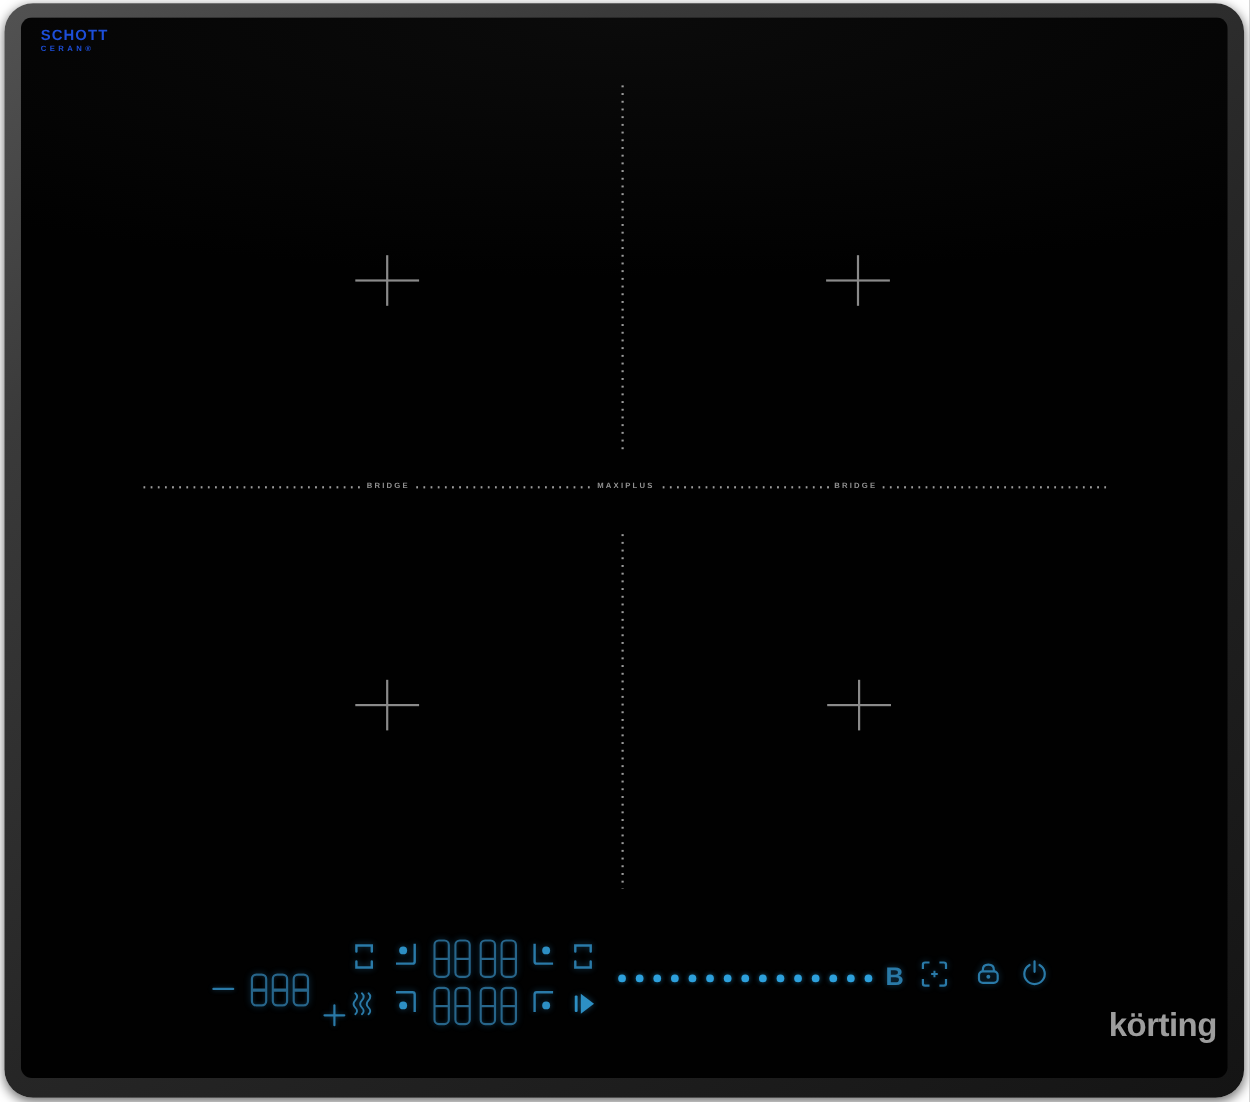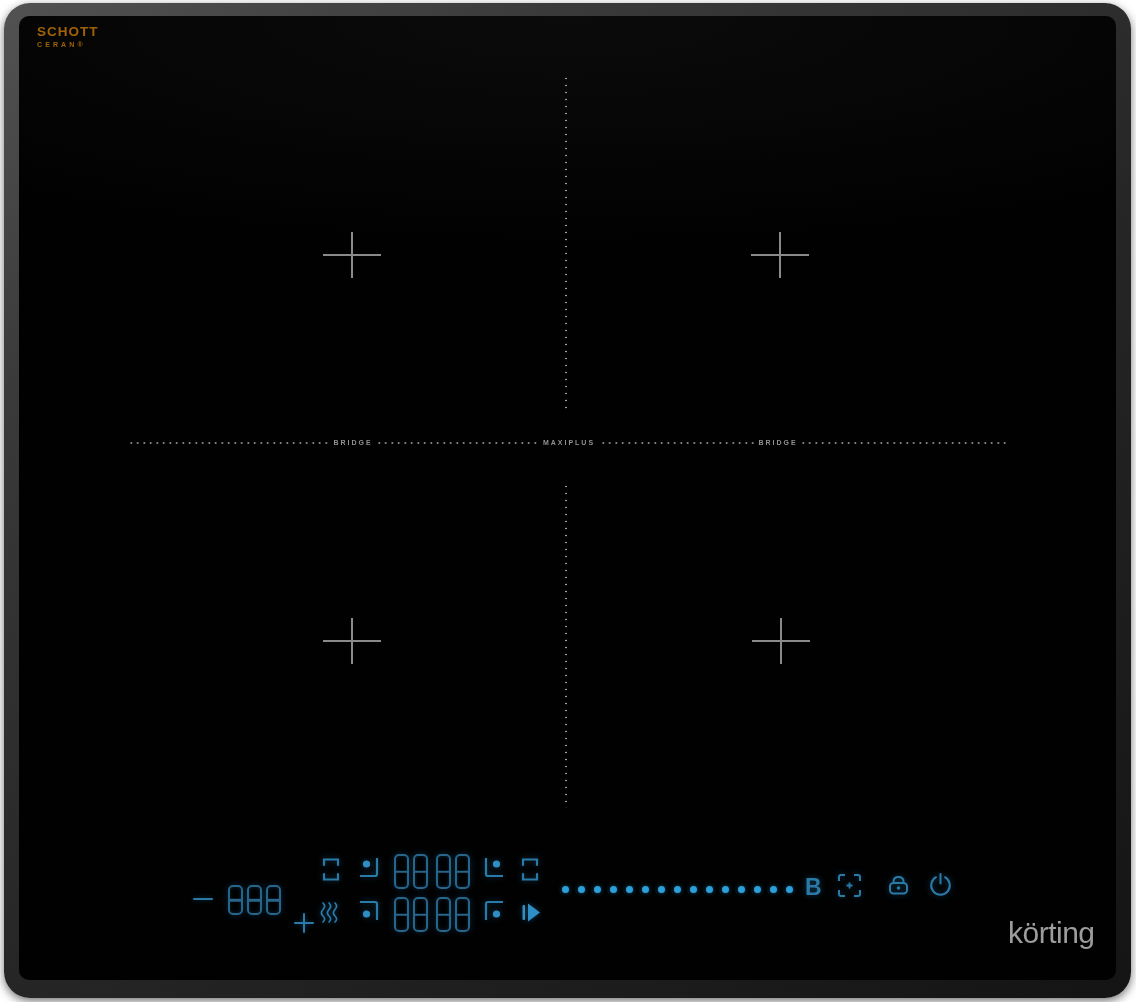--- a/index.html
+++ b/index.html
@@ -8,21 +8,21 @@
   .stage{position:absolute;left:0;top:0;width:1136px;height:1002px;}
 
   
   .bezel{position:absolute;left:4px;top:3px;right:5px;bottom:4px;border-radius:26px;
          background:linear-gradient(145deg,#525252 0%,#3a3a3a 22%,#262626 55%,#141414 100%);
          box-shadow:0 3px 10px rgba(0,0,0,.55);}
   .glass{position:absolute;left:19px;top:16px;right:20px;bottom:22px;border-radius:10px;
          background:radial-gradient(ellipse 120% 35% at 50% 0%, #0b0b0b 0%, #010101 70%),#000;}
 
   
-  .schott{position:absolute;left:37px;top:25px;color:#a16207;line-height:1;}
+  .schott{position:absolute;left:37px;top:25px;color:#1d4ed8;line-height:1;}
   .schott .l1{font-size:13.5px;font-weight:bold;letter-spacing:1px;}
   .schott .l2{font-size:7px;font-weight:bold;letter-spacing:3.1px;margin-top:2px;}
 
   
   .cross{position:absolute;width:58px;height:46px;}
   .cross::before{content:"";position:absolute;left:0;right:0;top:50%;height:1.7px;
                  margin-top:-0.85px;background:#8a8a8a;}
   .cross::after{content:"";position:absolute;top:0;bottom:0;left:50%;width:1.7px;
                 margin-left:-0.85px;background:#8a8a8a;}
 
@@ -64,21 +64,21 @@
 
   
   .slider{display:flex;gap:9px;align-items:center;}
   .slider .dot{width:7px;height:7px;border-radius:50%;background:var(--bright);
           box-shadow:0 0 5px rgba(45,160,220,.55);}
 
   .booster{color:var(--accent);font-size:23px;font-weight:bold;
           text-shadow:0 0 6px rgba(45,140,200,.45);line-height:1;}
 
   
-  .korting{position:absolute;color:#9d9d9d;font-size:30px;font-weight:normal;
+  .korting{position:absolute;color:#9d9d9d;font-size:30px;font-weight:bold;
           letter-spacing:-0.5px;line-height:1;}
 
   svg{display:block;}
 </style>
 </head>
 <body>
 
 <div class="stage">
   <div class="bezel"></div>
   <div class="glass"></div>

